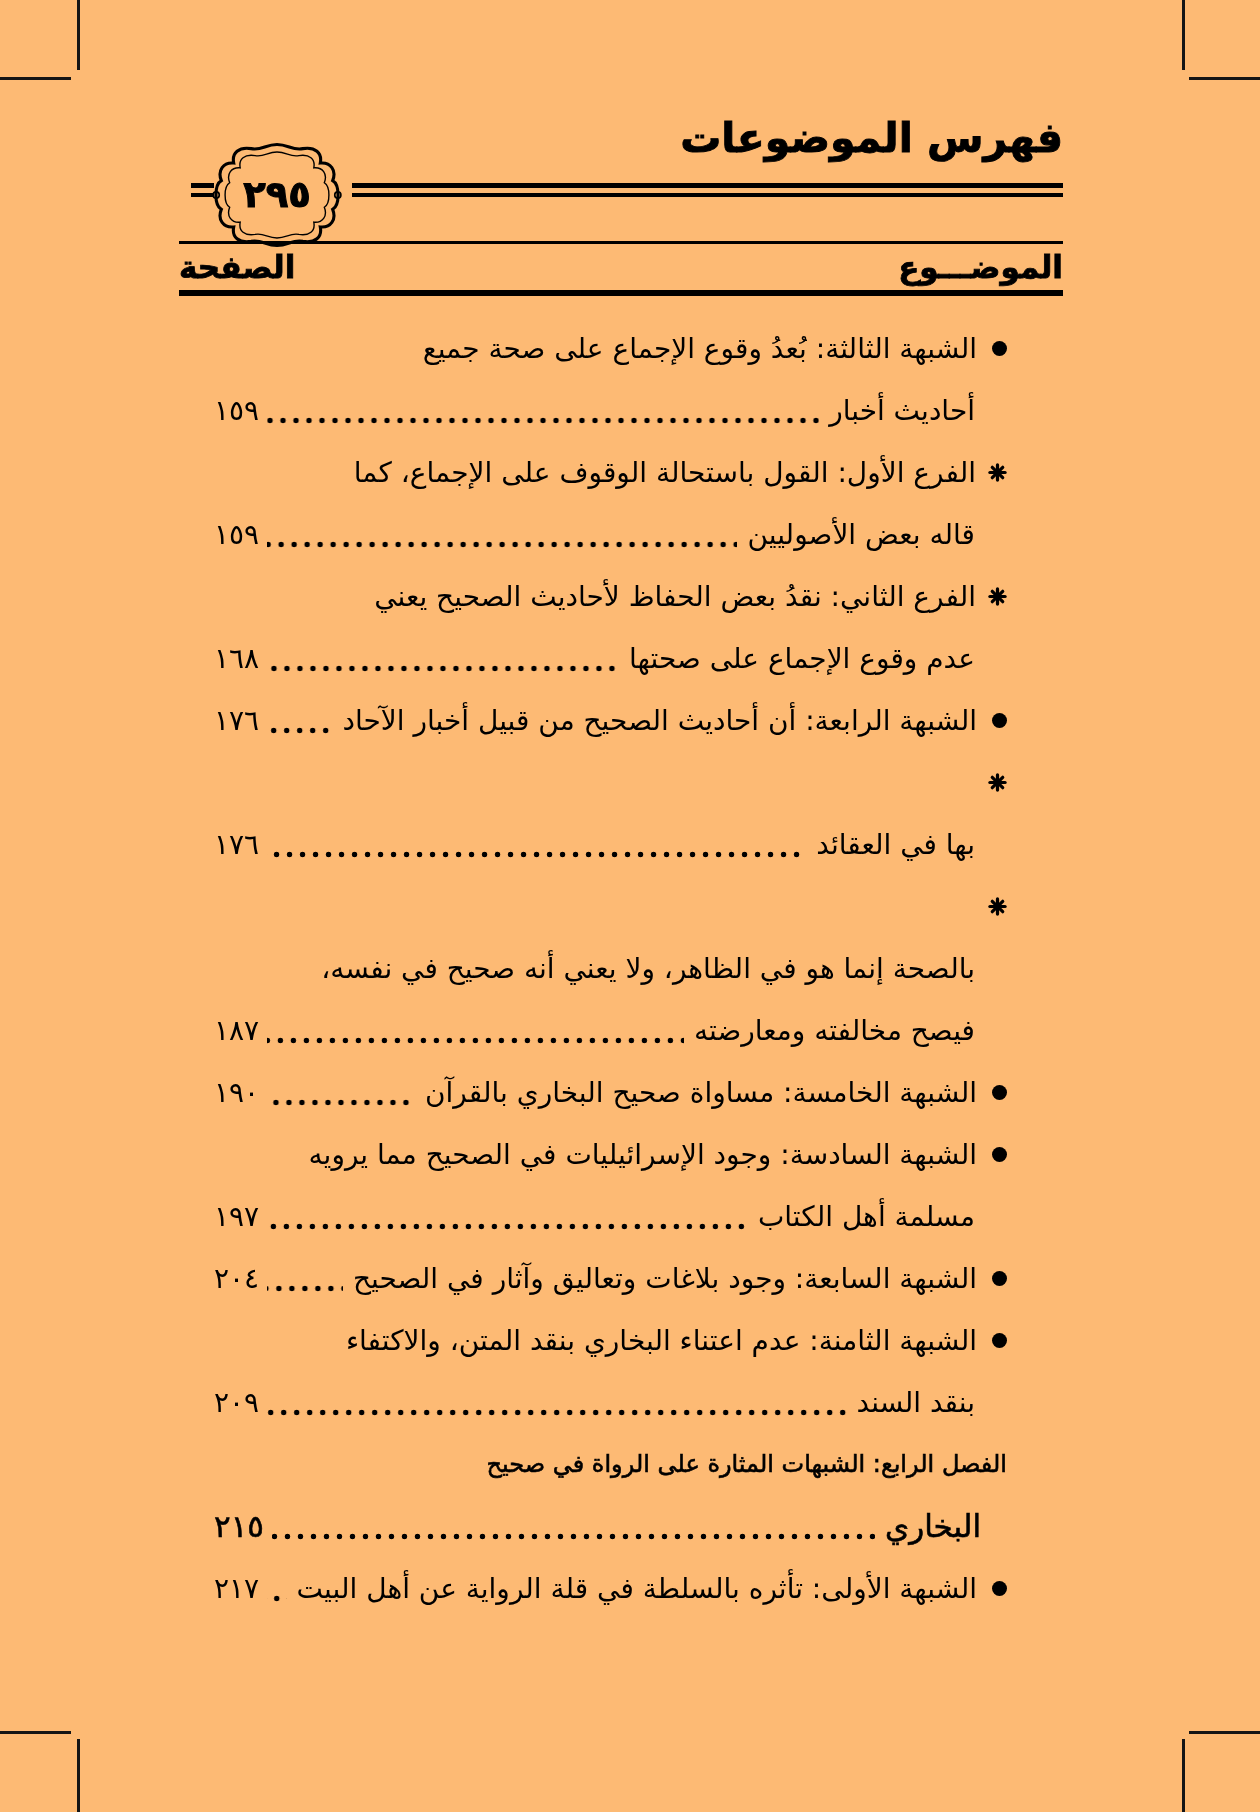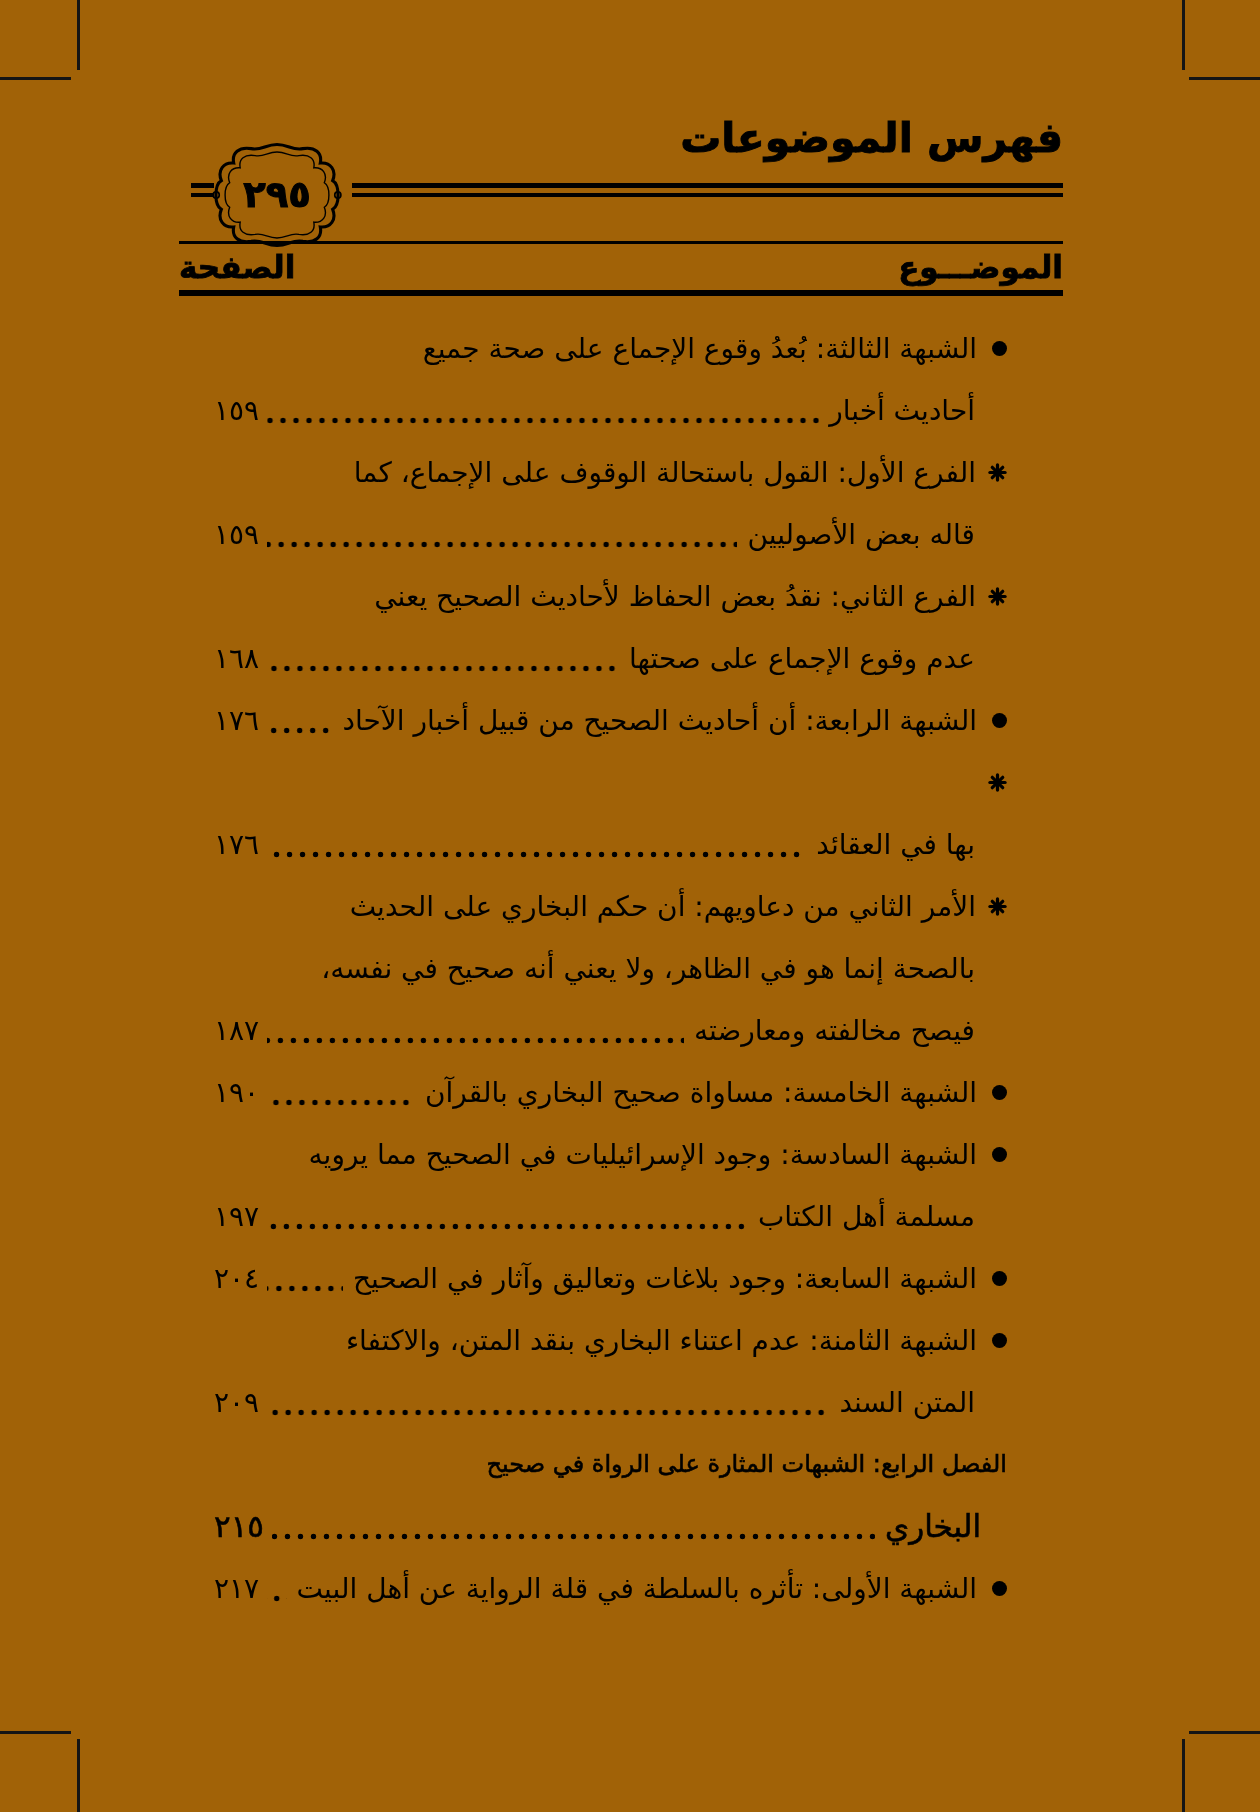--- a/index.html
+++ b/index.html
@@ -1,19 +1,19 @@
 <!DOCTYPE html>
 <html lang="ar"><head>
 <meta charset="utf-8">
 <style>
   html,body{margin:0;padding:0;background:#ffffff;}
   .page{
     position:relative;
     width:1260px;height:1812px;
-    background:#a16207;
+    background:#fdba74;
     color:#000;
     font-family:"DejaVu Sans", sans-serif;
     overflow:hidden;
   }
   
   .crop{position:absolute;background:#151515;}
   .crop.tl-v{left:77px;top:0;width:3px;height:70px;}
   .crop.tl-h{left:0;top:77px;width:71px;height:3px;}
   .crop.tr-v{right:75px;top:0;width:3px;height:70px;}
   .crop.tr-h{right:0;top:77px;width:71px;height:3px;}
@@ -187,21 +187,20 @@
         <span class="bullet-star">
           <svg viewBox="0 0 20 20">
             <g stroke="#000" stroke-width="3.4" stroke-linecap="round">
               <line x1="10" y1="2" x2="10" y2="18"></line>
               <line x1="2" y1="10" x2="18" y2="10"></line>
               <line x1="4.5" y1="4.5" x2="15.5" y2="15.5"></line>
               <line x1="15.5" y1="4.5" x2="4.5" y2="15.5"></line>
             </g>
           </svg>
         </span>
-        <span class="t">الأمر الثاني من دعاويهم: أن حكم البخاري على الحديث</span>
       </div>
       <div class="line runover">
         <span class="t">بالصحة إنما هو في الظاهر، ولا يعني أنه صحيح في نفسه،</span>
       </div>
       <div class="line runover">
         <span class="t">فيصح مخالفته ومعارضته</span>
         <span class="leader"></span>
         <span class="num">١٨٧</span>
       </div>
       <div class="line entry">
@@ -223,21 +222,21 @@
         <span class="bullet-disc"></span>
         <span class="t">الشبهة السابعة: وجود بلاغات وتعاليق وآثار في الصحيح</span>
         <span class="leader"></span>
         <span class="num">٢٠٤</span>
       </div>
       <div class="line entry">
         <span class="bullet-disc"></span>
         <span class="t">الشبهة الثامنة: عدم اعتناء البخاري بنقد المتن، والاكتفاء</span>
       </div>
       <div class="line runover">
-        <span class="t">المتن السند</span>
+        <span class="t">بنقد السند</span>
         <span class="leader"></span>
         <span class="num">٢٠٩</span>
       </div>
       <div class="line chapter">
         <span class="t">الفصل الرابع: الشبهات المثارة على الرواة في صحيح</span>
       </div>
       <div class="line chapter-runover">
         <span class="t">البخاري</span>
         <span class="leader"></span>
         <span class="num">٢١٥</span>

